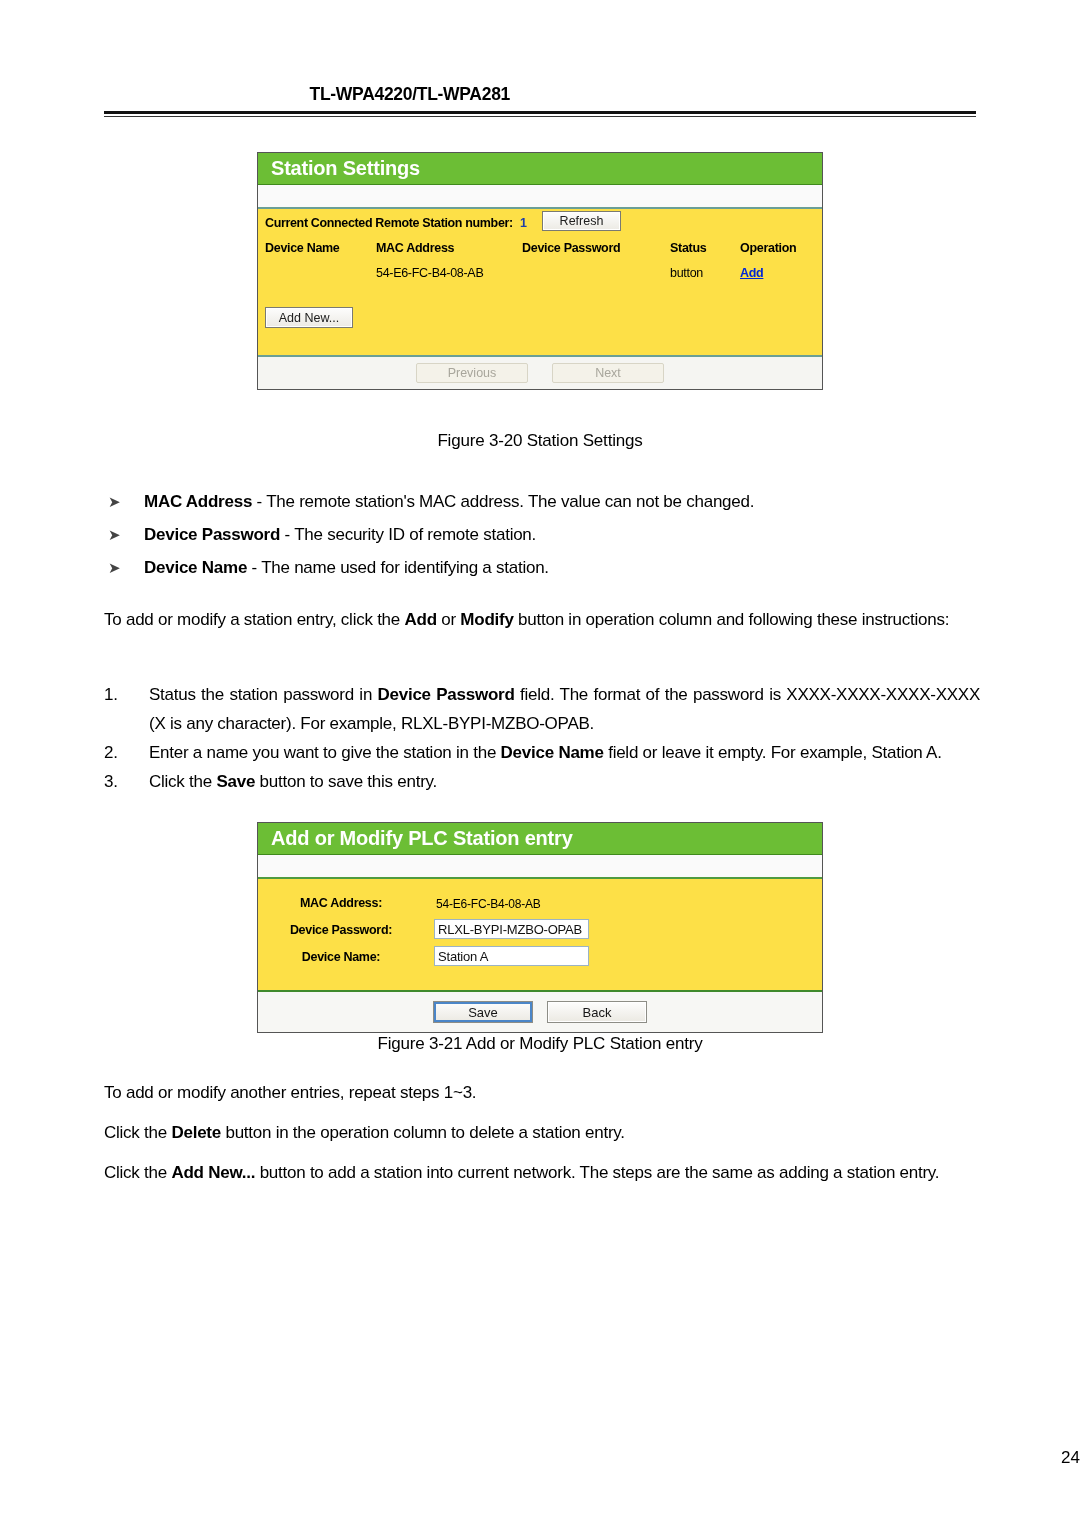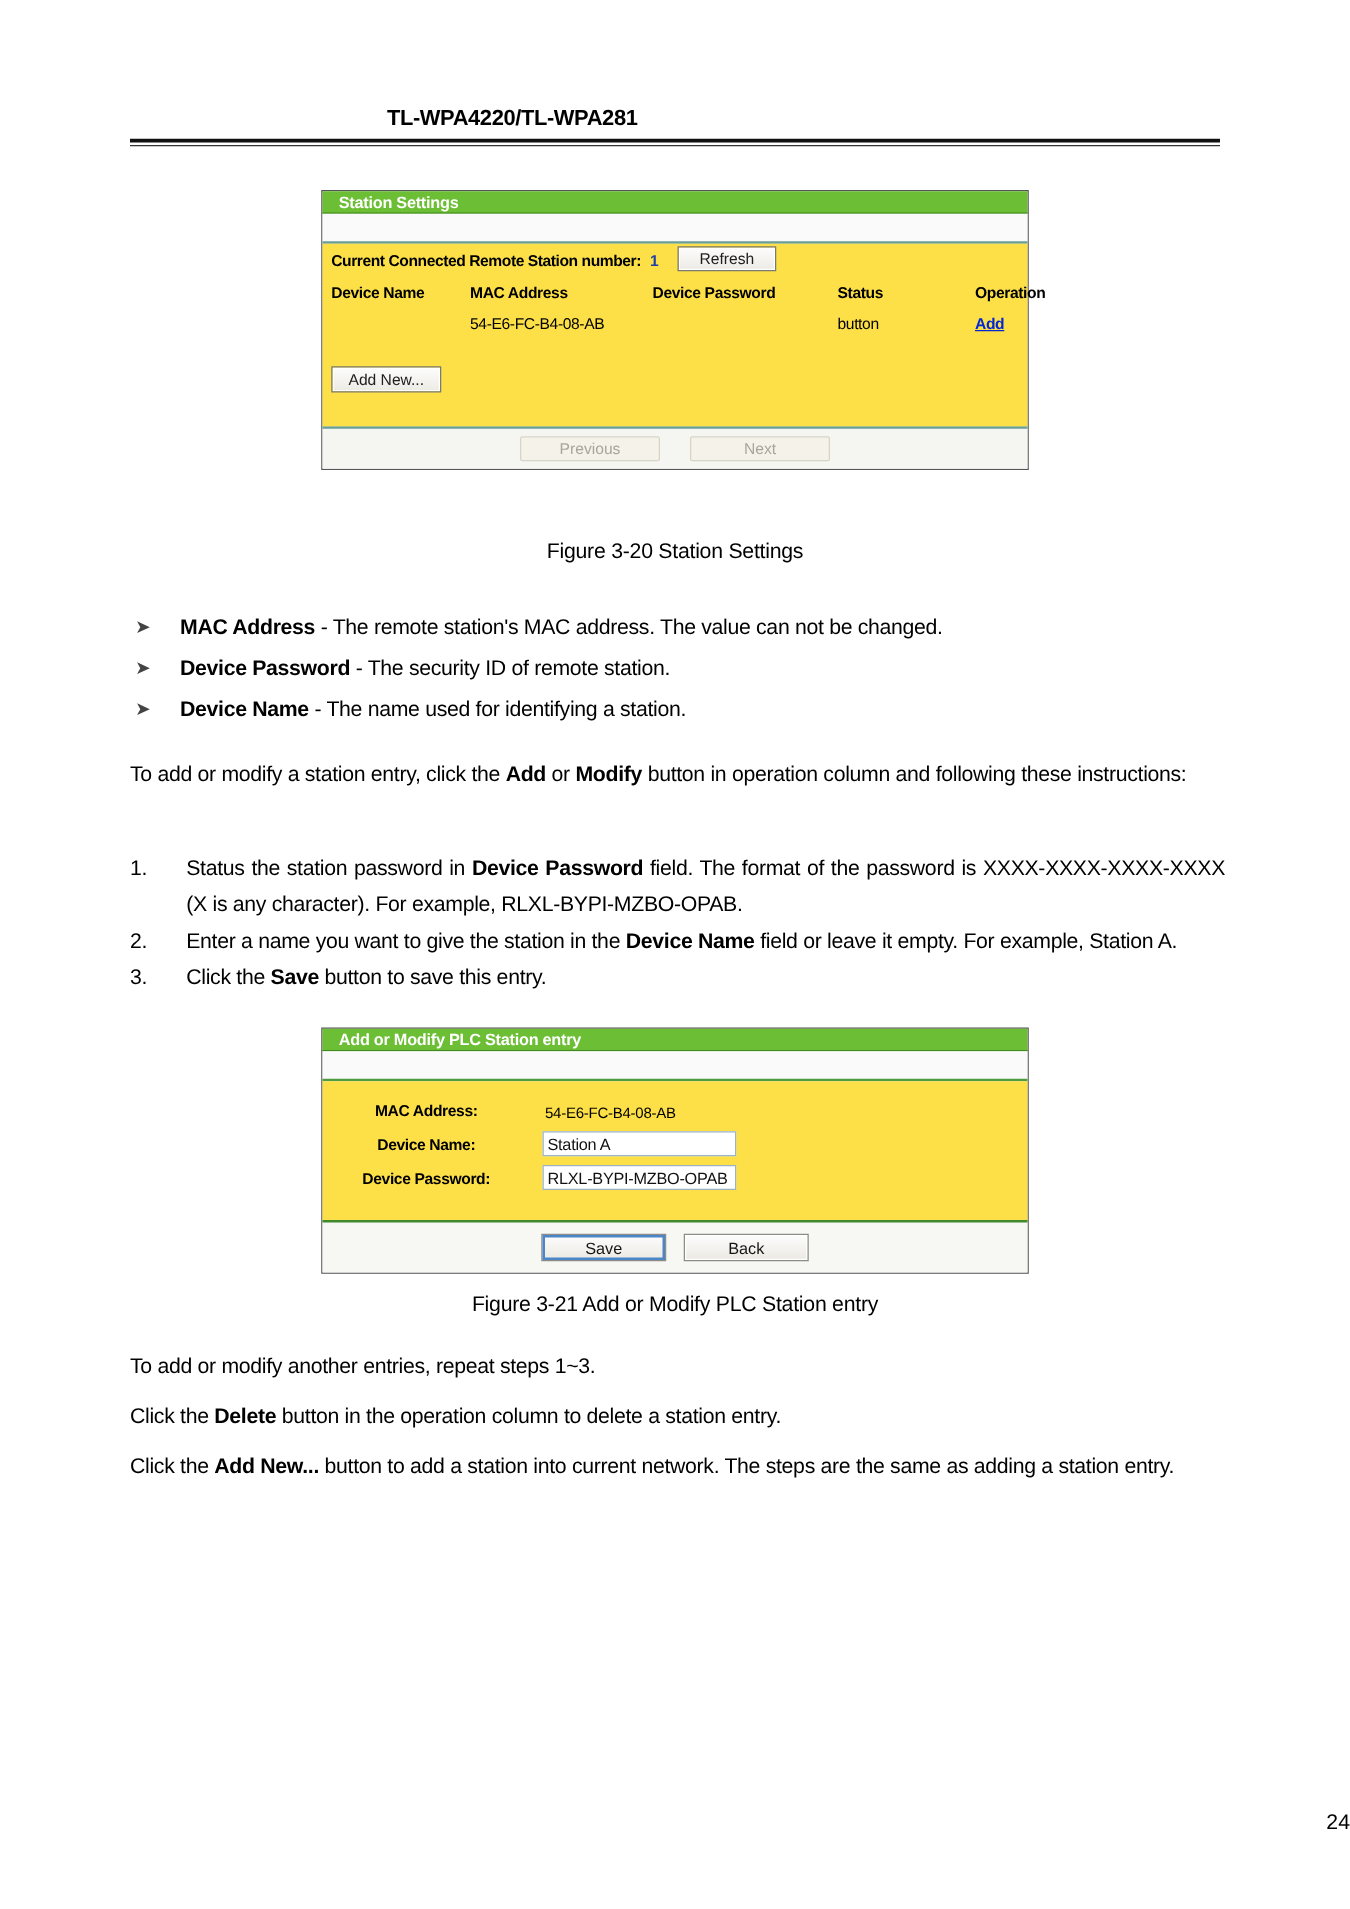--- a/index.html
+++ b/index.html
@@ -69,25 +69,25 @@
   
   .panel {
     position: absolute;
     left: 257px;
     width: 566px;
     background: #fafafa;
     border: 1px solid #555;
     box-sizing: border-box;
   }
   .panel-title {
-    height: 18px;
+    height: 32px;
     background: #6cbe35;
     border-bottom: 1px solid #3f8a1c;
     color: #ffffff;
-    font-size: 13px;
+    font-size: 20px;
     font-weight: bold;
     display: flex;
     align-items: center;
     padding-left: 13px;
     box-sizing: border-box;
     letter-spacing: -0.2px;
   }
   .panel-gap {
     height: 22px;
     background: #fafafa;
@@ -158,21 +158,21 @@
     font-size: 12.5px;
     letter-spacing: -0.3px;
     white-space: nowrap;
   }
   .th { font-weight: bold; top: 0px; }
   .td { top: 25px; }
   .col-name { left: 7px; }
   .col-mac  { left: 118px; }
   .col-pass { left: 264px; }
   .col-stat { left: 412px; }
-  .col-oper { left: 482px; margin-left: 40px; }
+  .col-oper { left: 482px; }
   .link-add {
     color: #0026d6;
     font-weight: bold;
     text-decoration: underline;
   }
 
   .addnew-wrap { position: relative; height: 46px; }
   .btn-addnew {
     position: absolute;
     left: 7px;
@@ -446,27 +446,27 @@
   <div class="panel-gap-2"></div>
   <div class="panel-body">
     <div class="form-pad-top"></div>
 
     <div class="form-row">
       <span class="form-lbl">MAC Address:</span>
       <span class="form-static">54-E6-FC-B4-08-AB</span>
     </div>
 
     <div class="form-row">
+      <span class="form-lbl">Device Password:</span>
+      <input class="form-input in-pass" type="text" value="RLXL-BYPI-MZBO-OPAB" style="">
+    </div>
+
+    <div class="form-row">
       <span class="form-lbl">Device Name:</span>
       <input class="form-input in-name" type="text" value="Station A" style="">
-    </div>
-
-    <div class="form-row">
-      <span class="form-lbl">Device Password:</span>
-      <input class="form-input in-pass" type="text" value="RLXL-BYPI-MZBO-OPAB" style="">
     </div>
 
     <div class="form-pad-bot"></div>
   </div>
   <div class="panel-footer-2">
     <button class="btn-save">Save</button>
     <button class="btn-back">Back</button>
   </div>
 </div>
 

